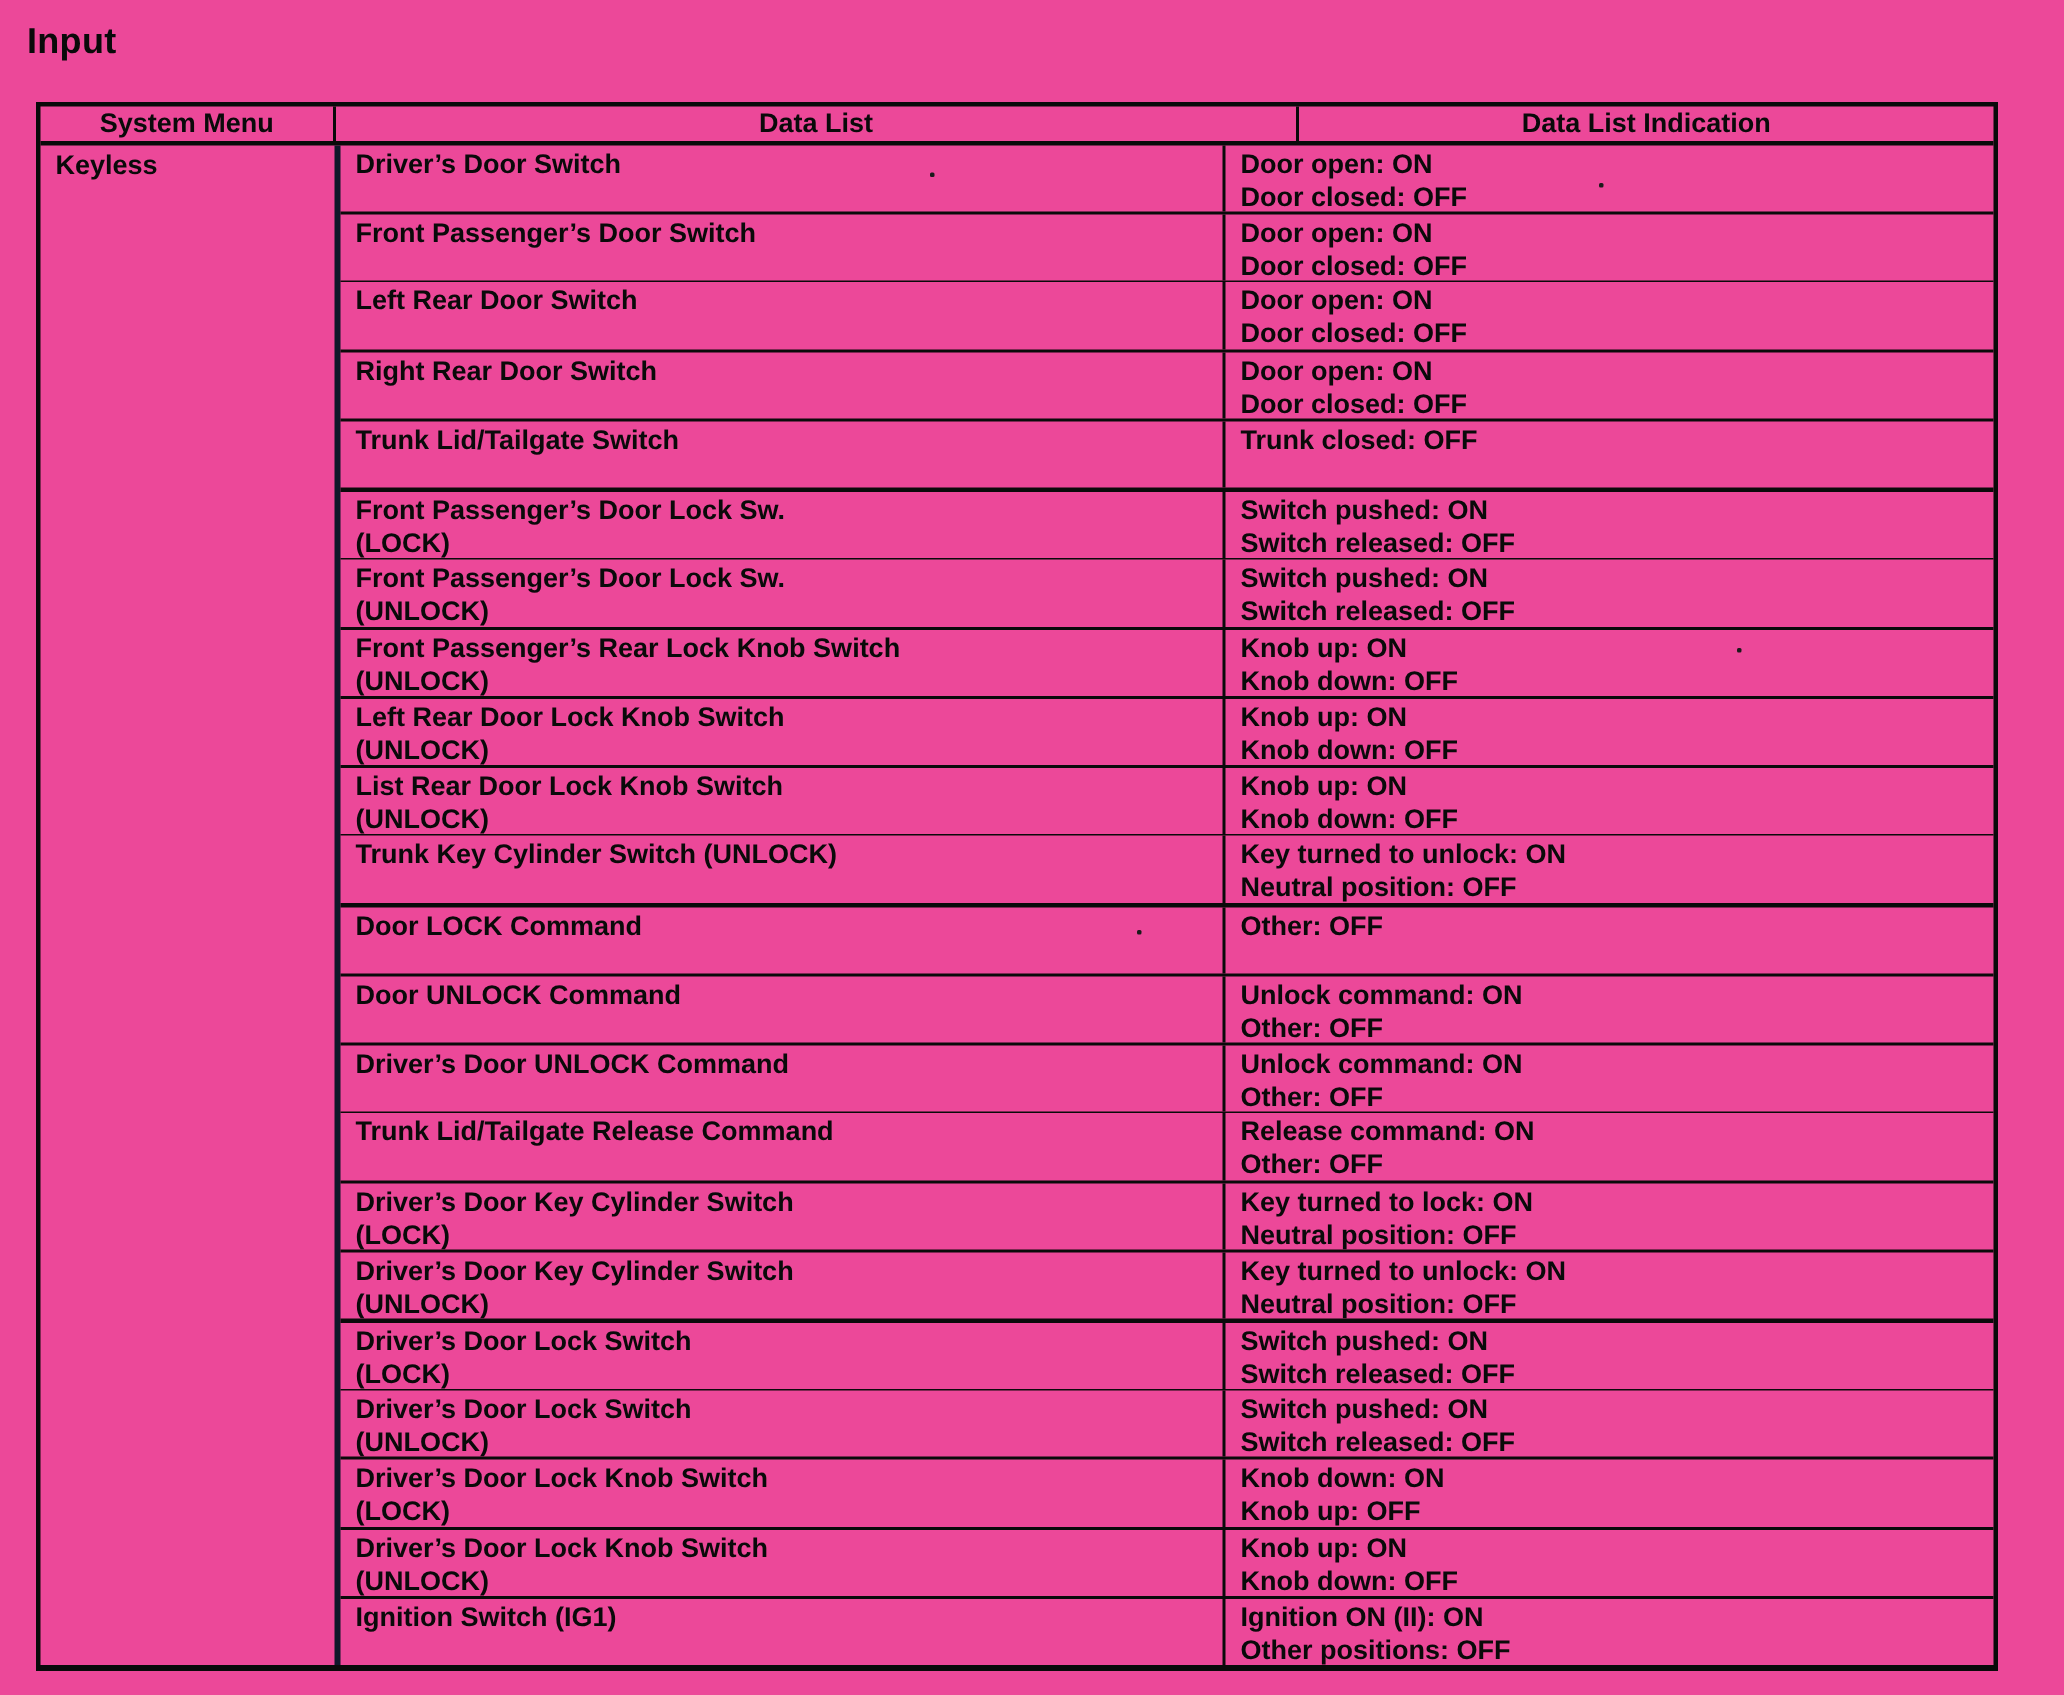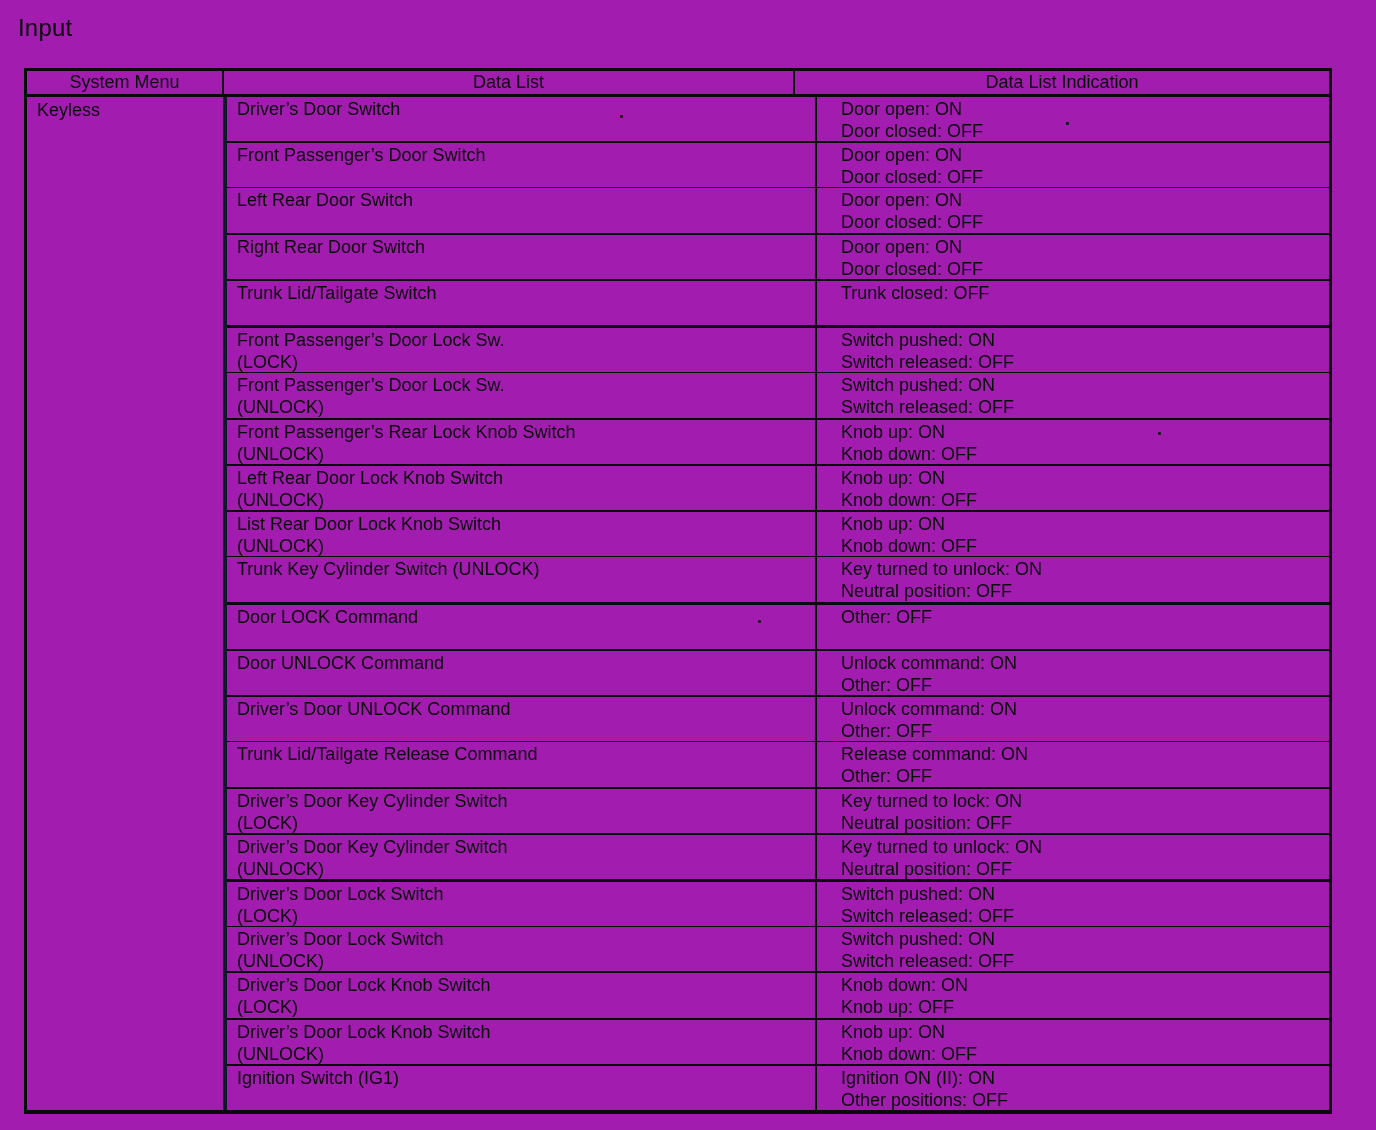--- a/index.html
+++ b/index.html
@@ -4,23 +4,23 @@
 <style>
   html, body {
     margin: 0;
     padding: 0;
     background: #ffffff;
   }
   .page {
     position: relative;
     width: 1376px;
     height: 1130px;
-    background: #a21caf;
+    background: #ec4899;
     font-family: "Liberation Sans", sans-serif;
-    font-weight: 400;
+    font-weight: 700;
     color: #0a0a0a;
     overflow: hidden;
     -webkit-font-smoothing: none;
   }
   .heading {
     position: absolute;
     left: 18px;
     top: 14px;
     font-size: 24px;
     letter-spacing: 0.2px;
@@ -46,21 +46,21 @@
   }
   .th {
     box-sizing: border-box;
     font-size: 18px;
     line-height: 23px;
     text-align: center;
     white-space: nowrap;
     overflow: hidden;
   }
   .th1 { width: 197px; border-right: 2px solid #0a0a0a; }
-  .th2 { width: 571px; border-right: 2px solid #0a0a0a; }
+  .th2 { width: 642px; border-right: 2px solid #0a0a0a; }
   .th3 { flex: 1; }
   .tbody {
     flex: 1;
     display: flex;
     min-height: 0;
   }
   .menuCell {
     box-sizing: border-box;
     width: 200px;
     border-right: 4px solid #0f172a;
@@ -86,21 +86,21 @@
   .cell {
     box-sizing: border-box;
     padding: 1px 12px 0 10px;
     font-size: 18px;
     overflow: hidden;
   }
   .c-list {
     width: 590px;
     border-right: 2px solid #0a0a0a;
   }
-  .c-ind { flex: 1; margin-left: 14px; }
+  .c-ind { flex: 1; }
   .line {
     height: 22px;
     line-height: 22px;
     white-space: nowrap;
   }
   .line:empty { height: 0; }
   .speck {
     position: absolute;
     background: #1a1a1a;
     width: 3px;

